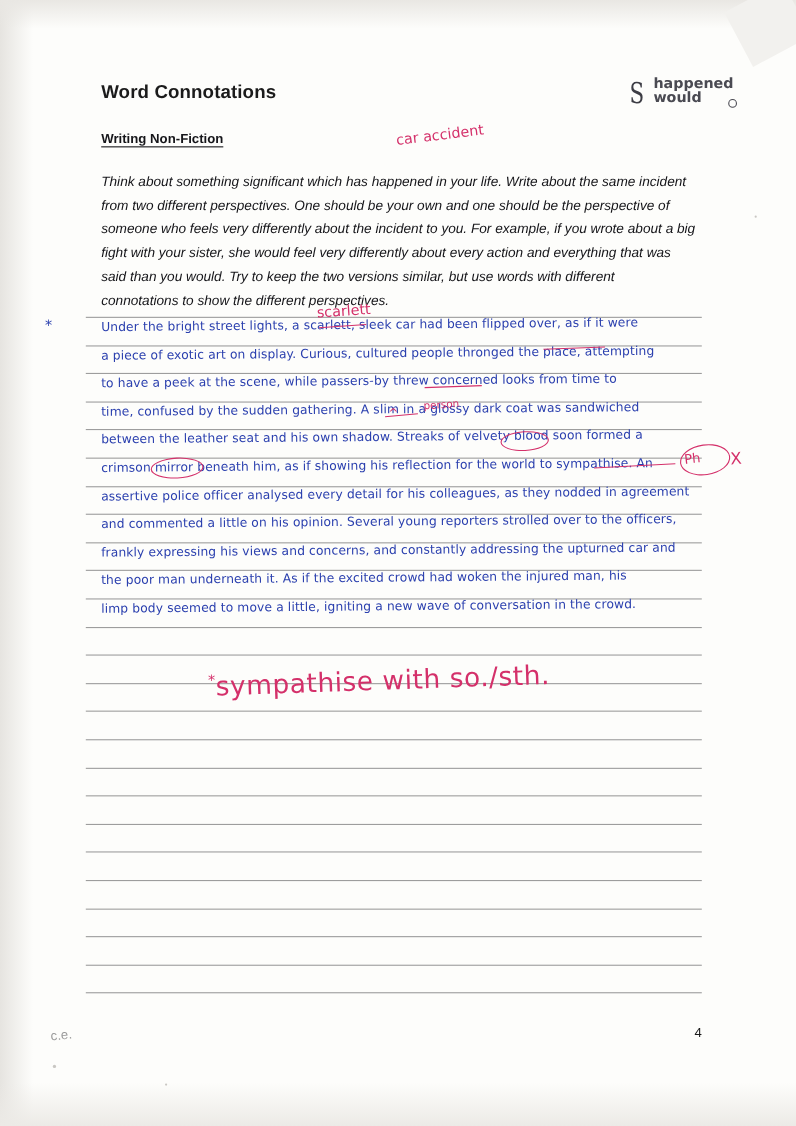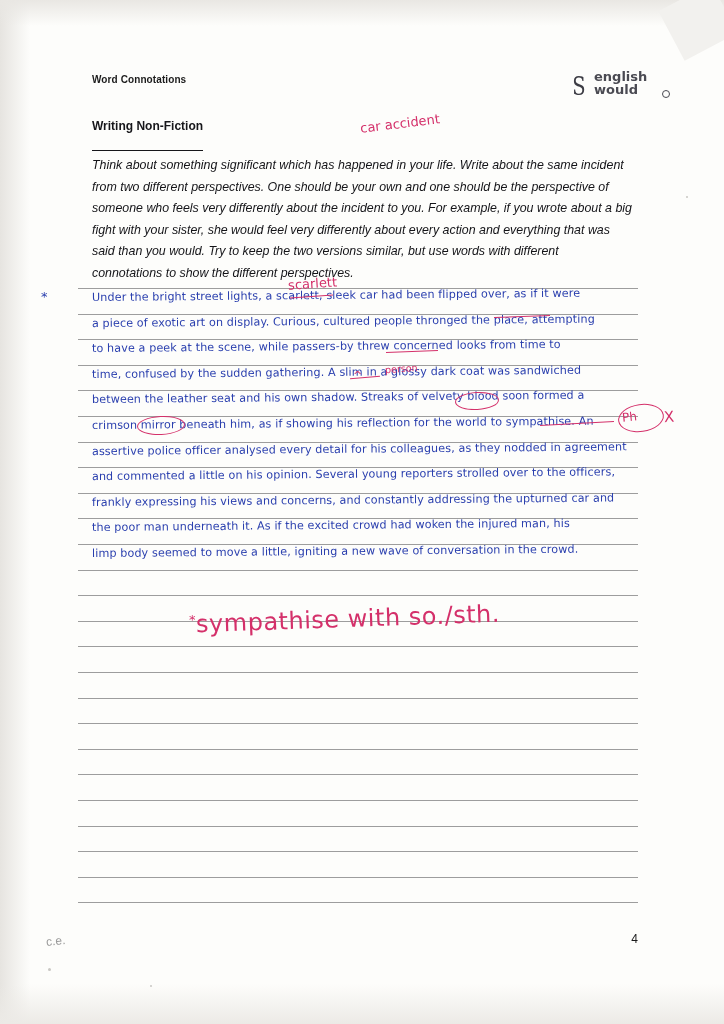--- a/index.html
+++ b/index.html
@@ -50,33 +50,33 @@
     width: 60px; height: 56px;
     background: #f2f1ee;
     transform: rotate(-28deg);
     pointer-events: none;
   }
 
   
   .hdr-title {
     position: absolute;
     left: 92px; top: 74px;
-    font-size: 10px;
+    font-size: 17px;
     font-weight: bold;
     color: #1b1b1b;
     letter-spacing: .1px;
   }
   .sub-title {
     position: absolute;
     left: 92px; top: 119px;
     font-size: 12px;
     font-weight: bold;
     color: #16161a;
     border-bottom: 1.4px solid #16161a;
-    padding-bottom: 17px;
+    padding-bottom: 0;
   }
 
   
   .logo {
     position: absolute;
     right: 44px; top: 68px;
     width: 110px; height: 40px;
   }
   .logo-text {
     position: absolute;
@@ -282,21 +282,21 @@
   <div class="scan-shade-left"></div>
   <div class="scan-shade-top"></div>
   <div class="scan-shade-bottom"></div>
   <div class="corner-fold2"></div>
 
   <div class="hdr-title">Word Connotations</div>
   <div class="sub-title">Writing Non-Fiction</div>
 
   <div class="logo">
     <div class="logo-mark">S</div>
-    <div class="logo-text">english</div>
+    <div class="logo-text">happened</div>
     <div class="logo-text" style="top:15px">would</div>
     <div class="logo-dot"></div>
   </div>
 
   <div class="instructions">Think about something significant which has happened in your life. Write about the same incident from two different perspectives. One should be your own and one should be the perspective of someone who feels very differently about the incident to you. For example, if you wrote about a big fight with your sister, she would feel very differently about every action and everything that was said than you would. Try to keep the two versions similar, but use words with different connotations to show the different perspectives.</div>
 
   <div class="rules" id="rules">
       <div class="rule" style="top: 0px;"></div>
       <div class="rule" style="top: 25.6px;"></div>
       <div class="rule" style="top: 51.2px;"></div>

